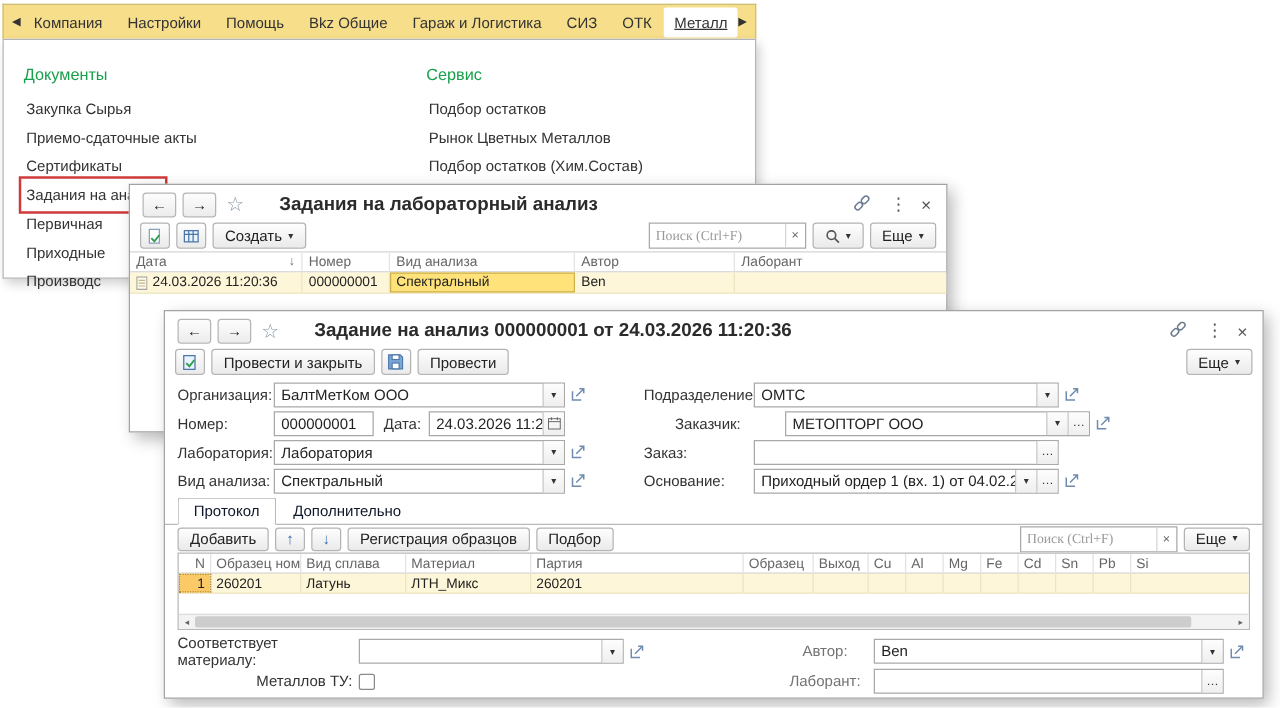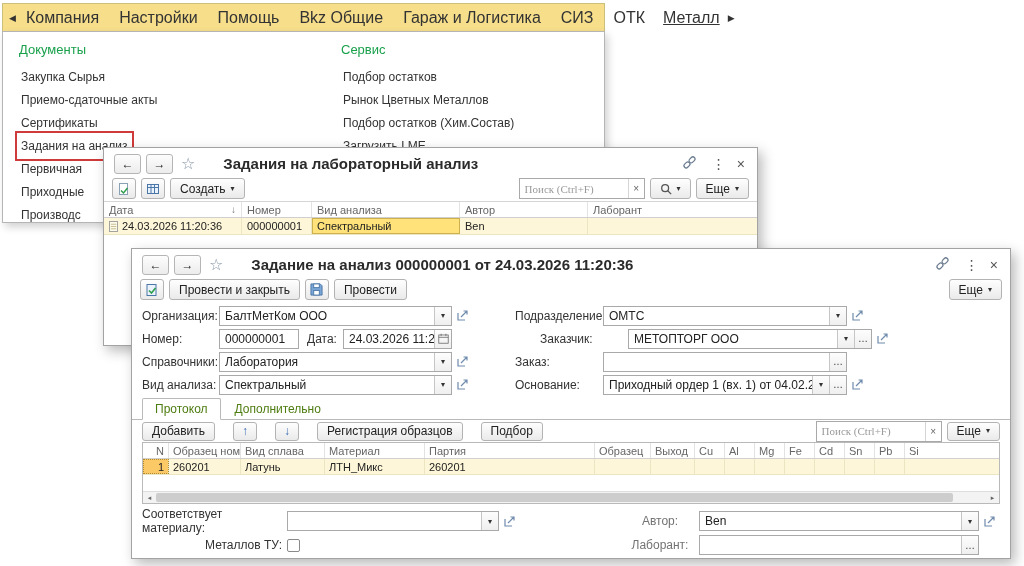--- a/index.html
+++ b/index.html
@@ -3,26 +3,26 @@
 <meta charset="utf-8">
 <style>
 *{box-sizing:border-box;margin:0;padding:0}
 html,body{width:1024px;height:566px}
 body{position:relative;background:#fff;font-family:"Liberation Sans","DejaVu Sans",sans-serif;font-size:12px;color:#333;overflow:hidden}
 
 
 .menubar{position:absolute;left:2px;top:3px;width:603px;height:28px;background:#f6de8b;border:1px solid #cbc07a;border-bottom:none;display:flex;align-items:center;padding:0 6px;z-index:1}
 .navarrow{width:16px;text-align:center;font-size:9px;color:#333;cursor:default}
 .navarrow.right{margin-left:auto}
-.mitem{padding:5px 10px;white-space:nowrap;cursor:default;font-size:16px}
+.mitem{padding:5px 10px;white-space:nowrap;cursor:default;font-size:12px}
 .mitem.active{background:#fff;text-decoration:underline;border-radius:2px;padding:5px 8px}
 
 
 .menu-panel{position:absolute;left:2px;top:31px;width:603px;height:192px;background:#fff;border:1px solid #b5b5b5;box-shadow:3px 4px 8px rgba(0,0,0,.18);z-index:1}
-.mp-col{position:absolute;top:10px}
+.mp-col{position:absolute;top:20px}
 .mp-col.c1{left:16px}.mp-col.c2{left:200px}.mp-col.c3{left:338px}
 .mp-head{color:#18a04b;font-size:13px;margin-bottom:9px}
 .mp-item{width:max-content;font-size:12px;color:#333;padding:3px 2px;line-height:16px;margin-bottom:1px;cursor:default}
 .mp-item.hl{outline:2px solid #cf3a3a;outline-offset:2px}
 .mp-item.focus{outline:1px dotted #808080;outline-offset:1px}
 
 
 .window{position:absolute;background:#fff;border:1px solid #a3a3a3;box-shadow:4px 5px 12px rgba(0,0,0,.28)}
 #list-window{left:103px;top:147px;width:655px;height:199px;z-index:2}
 #doc-window{left:131px;top:248px;width:880px;height:311px;z-index:3}
@@ -64,25 +64,25 @@
 .fval{flex:1;padding:0 5px;font-size:12px;white-space:nowrap;overflow:hidden;color:#222}
 .fdd,.fbtn{width:17px;height:100%;display:flex;align-items:center;justify-content:center;border-left:1px solid #c6c6c6;font-size:8px;color:#333;background:linear-gradient(#fdfdfd,#efefef);cursor:default}
 .fbtn{font-size:10px}
 .w233{width:233px}.w205{width:244px}.w80{width:80px}.w109{width:109px}.w212{width:212px}.w280{width:280px}
 .open-icon{margin:0 4px;display:inline-flex;cursor:default}
 .frlabel{width:88px;margin-left:42px;font-size:12px;color:#333;flex:0 0 auto}
 .dlabel{width:36px;margin-left:8px;font-size:12px;color:#333;flex:0 0 auto}
 
 
 .tabs{display:flex;align-items:flex-end;gap:2px;padding:0 10px;margin-top:3px;border-bottom:1px solid #b9b9b9;height:21px}
-.tab{padding:3px 12px;font-size:12px;color:#4d7c0f;cursor:default}
+.tab{padding:3px 12px;font-size:12px;color:#0f172a;cursor:default}
 .tab.active{border:1px solid #b9b9b9;border-bottom:1px solid #fff;background:#fff;margin-bottom:-1px;border-radius:2px 2px 0 0}
 
 
-.grid-toolbar{height:22px;padding:2px 10px;display:flex;align-items:center;gap:18px}
+.grid-toolbar{height:22px;padding:2px 10px;display:flex;align-items:center;gap:5px}
 .grid-toolbar .btn{height:19px}
 .grid-wrap{margin:0 10px;border:1px solid #b9b9b9;height:62px;position:relative;background:#fff;overflow:hidden}
 .g-head{display:flex;height:16px;border-bottom:1px solid #d0d0d0;font-size:11px;color:#666}
 .gc{padding:0 4px;border-right:1px solid #e2e2e2;display:flex;align-items:center;overflow:hidden;white-space:nowrap;flex:0 0 auto}
 .g-row{display:flex;height:16px;background:#fdf6d8;font-size:11px;color:#222;border-bottom:1px solid #ece5c2}
 .g-row .gc{border-right:1px solid #ece5c2}
 .gc.n{width:26px;justify-content:flex-end}.gc.w72{width:72px}.gc.w84{width:84px}.gc.w100{width:100px}.gc.w170{width:170px}.gc.w56{width:56px}.gc.w44{width:44px}.gc.w30{width:30px}.gc.fill{flex:1;border-right:none}
 .cur-cell{background:#fbca66;outline:1px dotted #b08a2e;outline-offset:-1px}
 .hscroll{position:absolute;left:0;right:0;bottom:0;height:12px;background:#f3f3f3;border-top:1px solid #ddd;display:flex;align-items:center}
 .hs-arrow{width:13px;text-align:center;font-size:7px;color:#666;cursor:default}
@@ -314,21 +314,21 @@
           <span class="fdd">▾</span>
           <span class="fbtn">…</span>
         </span>
       <span class="open-icon">
           <svg width="13" height="13" viewBox="0 0 13 13">
             <path d="M2 4 v7 h7 M5 8 L11 2 M7.5 2 h3.5 v3.5" fill="none" stroke="#6f8bad" stroke-width="1.2"></path>
           </svg>
         </span>
     </div>
     <div class="frow">
-      <span class="flabel">Справочники:</span>
+      <span class="flabel">Лаборатория:</span>
       <span class="field w233">
           <span class="fval">Лаборатория</span>
           <span class="fdd">▾</span>
         </span>
       <span class="open-icon">
           <svg width="13" height="13" viewBox="0 0 13 13">
             <path d="M2 4 v7 h7 M5 8 L11 2 M7.5 2 h3.5 v3.5" fill="none" stroke="#6f8bad" stroke-width="1.2"></path>
           </svg>
         </span>
       <span class="frlabel">Заказ:</span>

